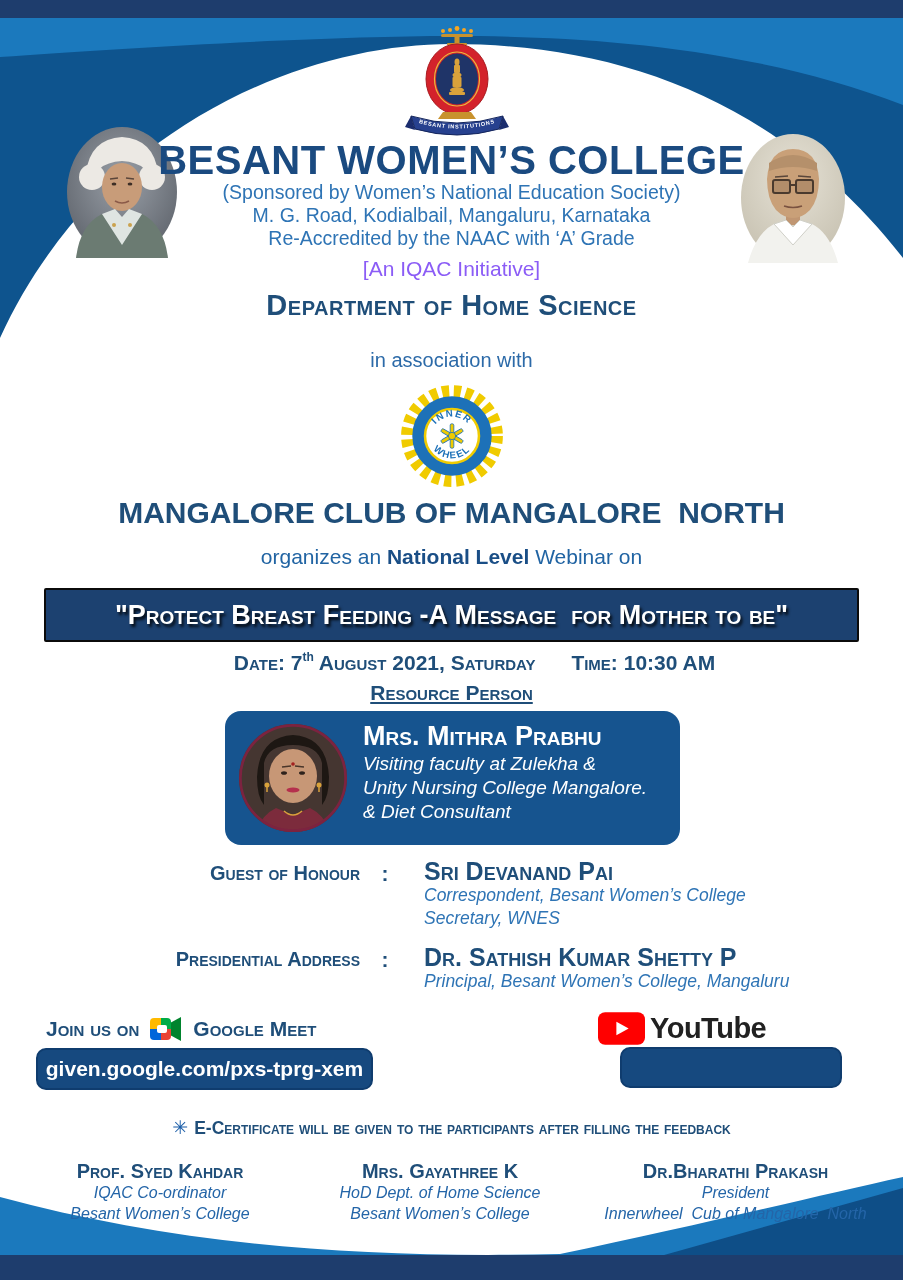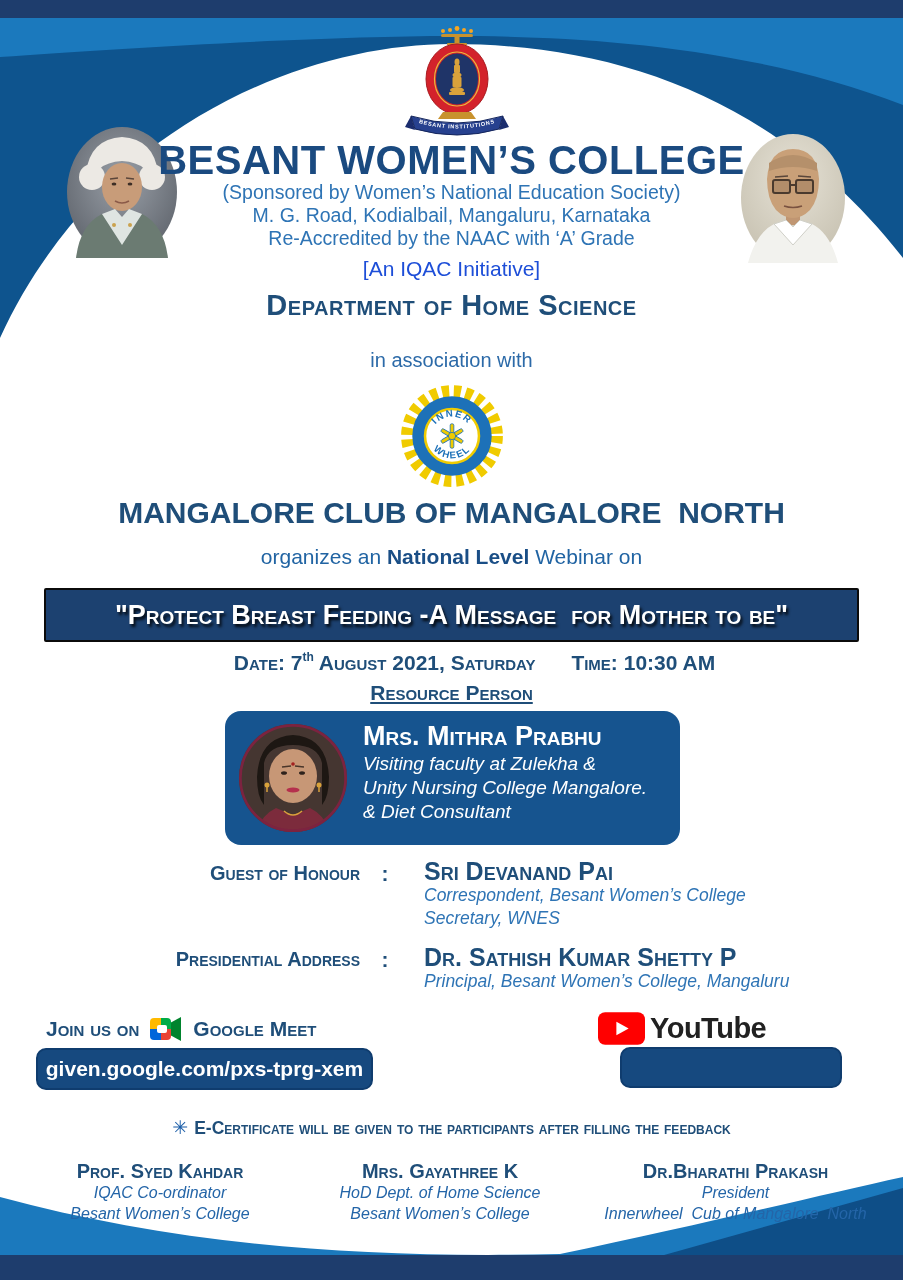--- a/index.html
+++ b/index.html
@@ -5,21 +5,21 @@
   html,body{margin:0;padding:0;background:#ffffff;}
   .page{position:relative;width:903px;height:1280px;overflow:hidden;background:#fff;
         font-family:"Liberation Sans",sans-serif;outline:1px solid #c9ced6;}
   .abs{position:absolute;}
   .ctr{left:0;right:0;text-align:center;}
   .sc{font-variant:small-caps;}
   .pre{white-space:pre;}
 
   .title{top:138px;font-size:40px;font-weight:bold;color:#1a4a80;letter-spacing:.5px;}
   .subs{top:181px;font-size:19.5px;line-height:1.17;color:#2e74b5;}
-  .iqac{top:257px;font-size:21px;color:#1d4ed8;}
+  .iqac{top:257px;font-size:21px;color:#8b5cf6;}
   .dept{top:289px;font-size:29px;font-weight:bold;color:#1f4e79;letter-spacing:.5px;}
   .assoc{top:349px;font-size:20px;color:#2c6aa8;}
   .club{top:496px;font-size:30px;font-weight:bold;color:#1f4e79;}
   .organizes{top:545px;font-size:21px;color:#2164a3;}
   .organizes b{color:#1a4e86;}
 
   .banner{top:588px;left:44px;right:44px;height:50px;background:#1c4170;border:2px solid #0b0b0b;
           border-radius:2px;line-height:50px;text-align:center;color:#fff;font-size:27px;
           font-weight:bold;text-shadow:2px 3px 3px rgba(0,0,0,.85);}
   .schedule{top:651px;font-size:21px;color:#1f4e79;padding-left:46px;}

